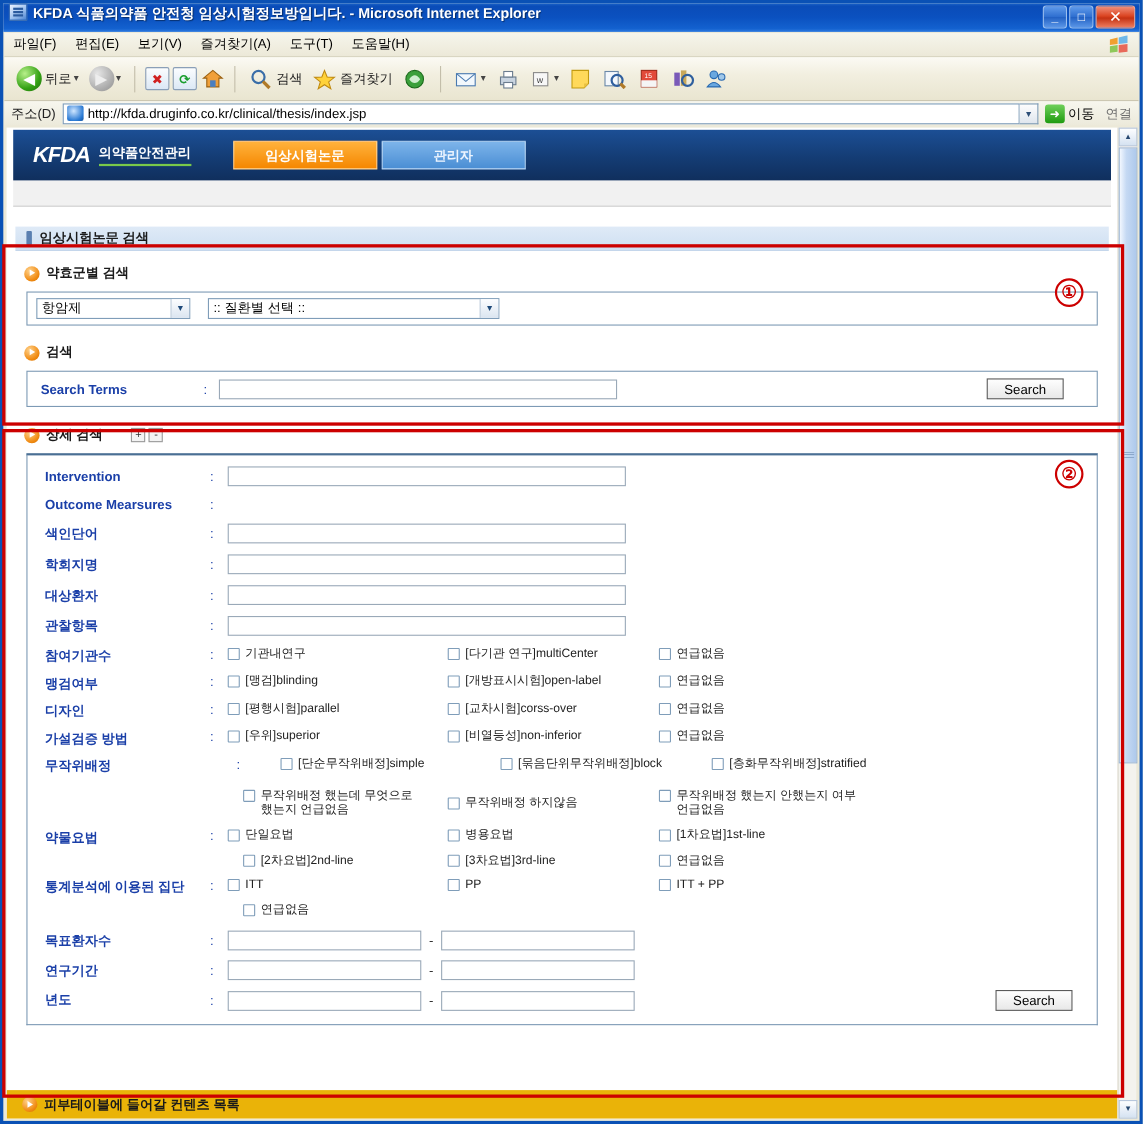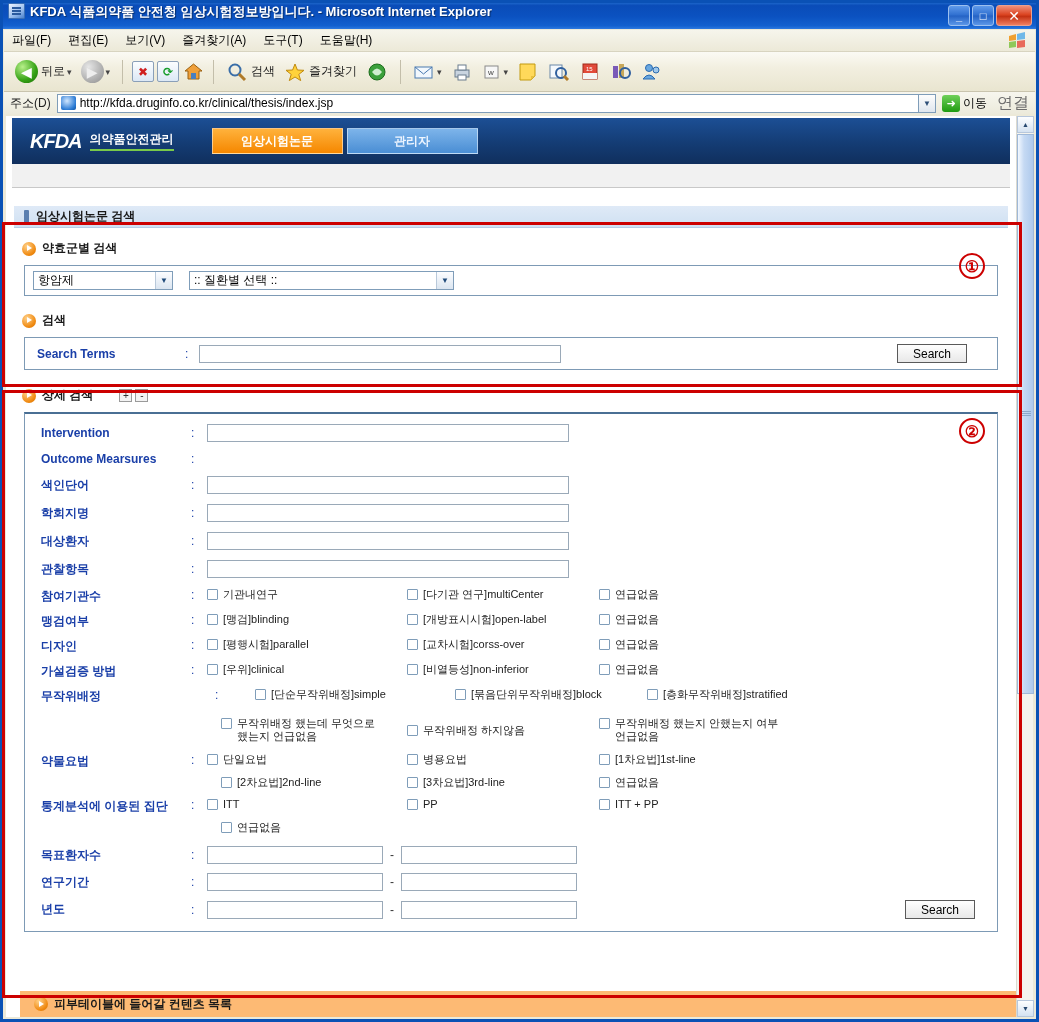--- a/index.html
+++ b/index.html
@@ -106,21 +106,21 @@
     width:17px;height:19px;border:1px solid #7f9db9;border-left:none;
     background:linear-gradient(to bottom,#fdfdfd,#dfe6ee);
     display:flex;align-items:center;justify-content:center;font-size:8px;color:#2d4f78;
   }
   .go-btn{display:flex;align-items:center;margin-left:6px;font-size:12px;}
   .go-arrow{
     width:18px;height:17px;border-radius:3px;margin-right:3px;
     background:linear-gradient(to bottom,#6fd05a,#1f9b10);
     color:#fff;font-size:11px;font-weight:bold;display:flex;align-items:center;justify-content:center;
   }
-  .links-lbl{font-size:16px;color:#6d6d6d;margin-left:10px;margin-right:6px;}
+  .links-lbl{font-size:12px;color:#6d6d6d;margin-left:10px;margin-right:6px;}
 
   
   .viewport {
     position:absolute; left:6px; top:116px; width:1010px; height:901px;
     background:#fff; overflow:hidden;
   }
   
   .vscroll{
     position:absolute; right:6px; top:116px; width:17px; height:901px;
     background:#f4f3ee; border-left:1px solid #dcdad0;
@@ -254,22 +254,22 @@
     margin-right:5px;margin-top:1px;flex:none;border-radius:1px;
   }
   .clab{line-height:13px;}
 
   .rrow{display:flex;align-items:center;margin-bottom:9px;}
   .rinput{height:18px;width:176px;border:1px solid #9aa9b8;background:#fff;}
   .rdash{width:18px;text-align:center;font-size:12px;color:#333;}
 
   
   .bottom-strip{
-    position:absolute; left:14px; bottom:0; width:1010px; height:26px;
-    background:#fdba74; display:flex; align-items:center; padding-left:14px; overflow:hidden;
+    position:absolute; left:0; bottom:0; width:1010px; height:26px;
+    background:#eab308; display:flex; align-items:center; padding-left:14px; overflow:hidden;
   }
 </style>
 </head>
 <body>
 
 <div id="app">
   <div class="win-frame"></div>
 
   <div class="titlebar">
     <div class="title-ico"></div>
@@ -576,21 +576,21 @@
               </div>
           </div>
         </div>
 
         <div class="crow">
           <span class="dlabel">가설검증 방법</span>
           <span class="dcolon">:</span>
           <div class="cgrid">
             <div class="ccell c1">
                 <span class="cbox"></span>
-                <span class="clab">[우위]clinical</span>
+                <span class="clab">[우위]superior</span>
               </div>
             <div class="ccell c2">
                 <span class="cbox"></span>
                 <span class="clab">[비열등성]non-inferior</span>
               </div>
             <div class="ccell c3">
                 <span class="cbox"></span>
                 <span class="clab">연급없음</span>
               </div>
           </div>

